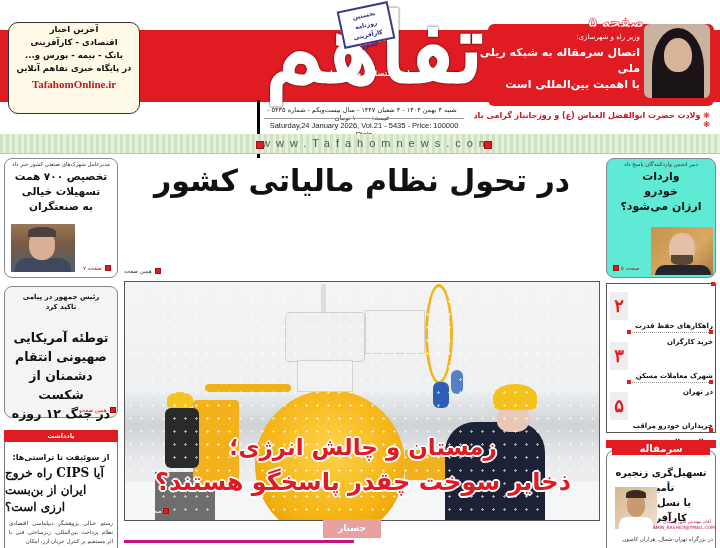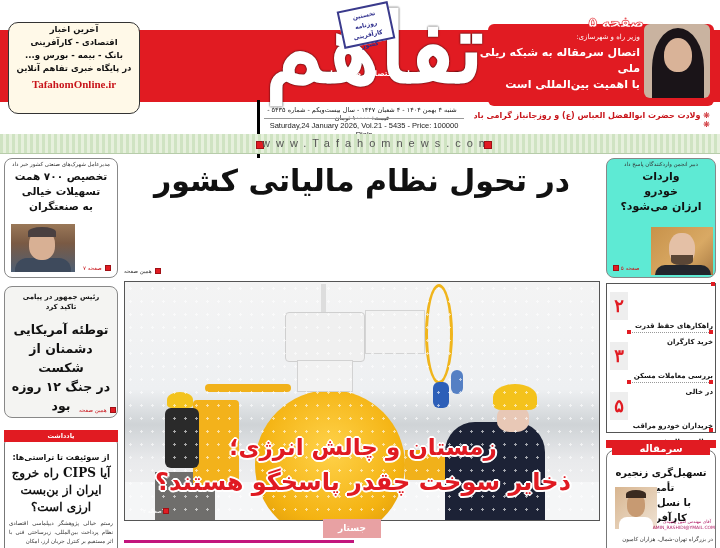--- a/index.html
+++ b/index.html
@@ -48,27 +48,27 @@
   .lc1-photo { position: absolute; left: 6px; top: 65px; width: 64px; height: 48px; background: linear-gradient(180deg, #9a7858 0%, #7a5a44 40%, #4e5f74 100%); }
   .lc1-photo .face2 { position: absolute; left: 18px; top: 6px; width: 26px; height: 30px; background: #d8b094; border-radius: 45%; }
   .lc1-photo .hair2 { position: absolute; left: 17px; top: 3px; width: 28px; height: 10px; background: #4a4040; border-radius: 50% 50% 0 0; }
   .lc1-photo .suit2 { position: absolute; left: 4px; top: 34px; width: 56px; height: 14px; background: #3e4a5c; border-radius: 12px 12px 0 0; }
   .page-ref { font-size: 5.5px; color: #c8141a; direction: rtl; }
   .page-ref .sq-icon { width: 6px; height: 6px; margin-left: 2px; }
   .lc1-ref { position: absolute; left: 78px; top: 106px; }
 
   .lc2 { top: 286px; height: 132px; }
   .lc2-kicker { font-size: 7px; font-weight: bold; direction: rtl; text-align: center; margin-top: 5px; line-height: 10px; }
-  .lc2-title { font-size: 12.5px; font-weight: bold; direction: rtl; text-align: center; line-height: 19px; margin-top: 8px; }
+  .lc2-title { font-size: 12.5px; font-weight: bold; direction: rtl; text-align: center; line-height: 19px; margin-top: 16px; }
   .lc2-ref { position: absolute; left: 74px; top: 120px; }
 
   .lc3 { position: absolute; left: 4px; top: 436px; width: 114px; height: 120px; background: #fff; border: 1.5px solid #777; border-radius: 8px 8px 0 0; }
   .lc3-tab { position: absolute; left: 4px; top: 430px; width: 114px; height: 12px; background: #e11b22; color: #fff; font-size: 6.5px; font-weight: bold; text-align: center; direction: rtl; line-height: 12px; }
   .lc3-kicker { font-size: 8px; font-weight: bold; direction: rtl; text-align: center; margin-top: 8px; }
-  .lc3-title { font-family: "DejaVu Serif", serif; font-size: 12px; font-weight: bold; direction: rtl; text-align: center; line-height: 17px; margin-top: 3px; }
+  .lc3-title { font-family: "DejaVu Serif", serif; font-size: 12px; font-weight: bold; direction: rtl; text-align: left; line-height: 17px; margin-top: 3px; }
   .lc3-body { font-size: 5.5px; color: #333; direction: rtl; text-align: justify; line-height: 9px; padding: 3px 4px 0 4px; }
 
   
   .headline { position: absolute; left: 124px; top: 158px; width: 476px; font-size: 30px; font-weight: bold; direction: rtl; text-align: center; line-height: 46px; color: #111; }
   .headline-ref { position: absolute; left: 124px; top: 268px; }
   .main-photo { position: absolute; left: 124px; top: 281px; width: 476px; height: 240px; border: 1.5px solid #555; overflow: hidden;
     background: linear-gradient(180deg, #f4f4f4 0%, #eef0f2 45%, #cfd3d6 60%, #e9eaec 75%, #f6f6f6 100%); }
   .pipe-dome { position: absolute; left: 130px; top: 108px; width: 150px; height: 150px; background: radial-gradient(circle at 50% 40%, #ffd24a 0%, #f4b312 60%, #d58f06 100%); border-radius: 50%; }
   .valve-top { position: absolute; left: 160px; top: 30px; width: 80px; height: 50px; background: #f0f0f0; border: 1px solid #cfcfcf; border-radius: 4px; }
   .valve-neck { position: absolute; left: 172px; top: 78px; width: 56px; height: 32px; background: #f2f2f2; border: 1px solid #d2d2d2; }
@@ -189,20 +189,21 @@
   </div>
 </div>
 
 <div class="left-card lc2">
   <div class="lc2-kicker">
     <div>رئیس جمهور در پیامی</div>
     <div>تاکید کرد</div>
   </div>
   <div class="lc2-title">
     <div>توطئه آمریکایی</div>
+    <div>صهیونی انتقام</div>
     <div>دشمنان از شکست</div>
     <div>در جنگ ۱۲ روزه بود</div>
   </div>
   <div class="page-ref lc2-ref">
     <span class="sq-icon"></span>
     <span>همین صفحه</span>
   </div>
 </div>
 
 <div class="lc3">
@@ -278,21 +279,21 @@
   <span class="rc-dot" style="left:104px;top:-2px"></span>
   <div class="rc-item" style="top:0">
     <div class="rc-num">۲</div>
     <div class="rc-text">راهکارهای حفظ قدرت خرید کارگران</div>
   </div>
   <div class="rc-divider" style="top:48px"></div>
   <span class="rc-dot" style="left:20px;top:46px"></span>
   <span class="rc-dot" style="left:102px;top:46px"></span>
   <div class="rc-item" style="top:50px">
     <div class="rc-num">۳</div>
-    <div class="rc-text">بررسی معاملات مسکن در خالی</div>
+    <div class="rc-text">شهرک معاملات مسکن در تهران</div>
   </div>
   <div class="rc-divider" style="top:98px"></div>
   <span class="rc-dot" style="left:20px;top:96px"></span>
   <span class="rc-dot" style="left:102px;top:96px"></span>
   <div class="rc-item" style="top:100px">
     <div class="rc-num">۵</div>
     <div class="rc-text">خریداران خودرو مراقب حواله و خالی‌فروشی دلالان باشند</div>
   </div>
   <span class="rc-dot" style="left:102px;top:144px"></span>
 </div>

